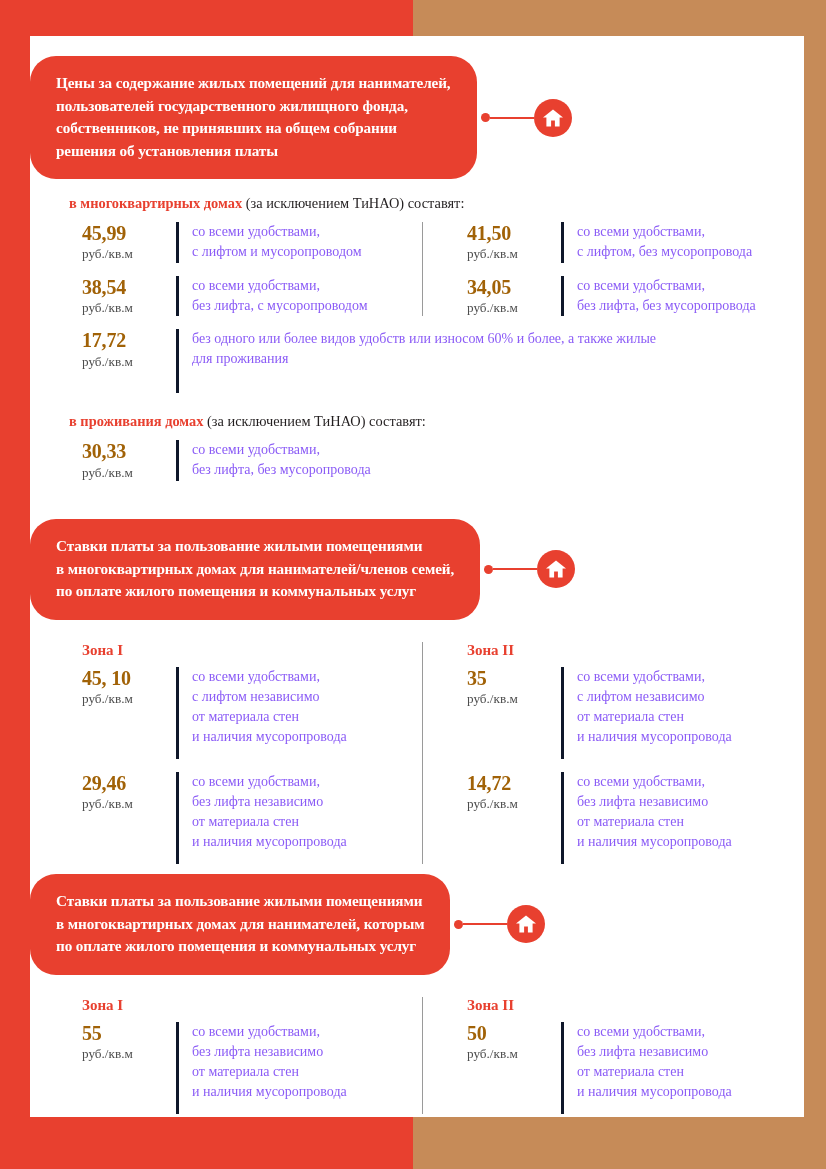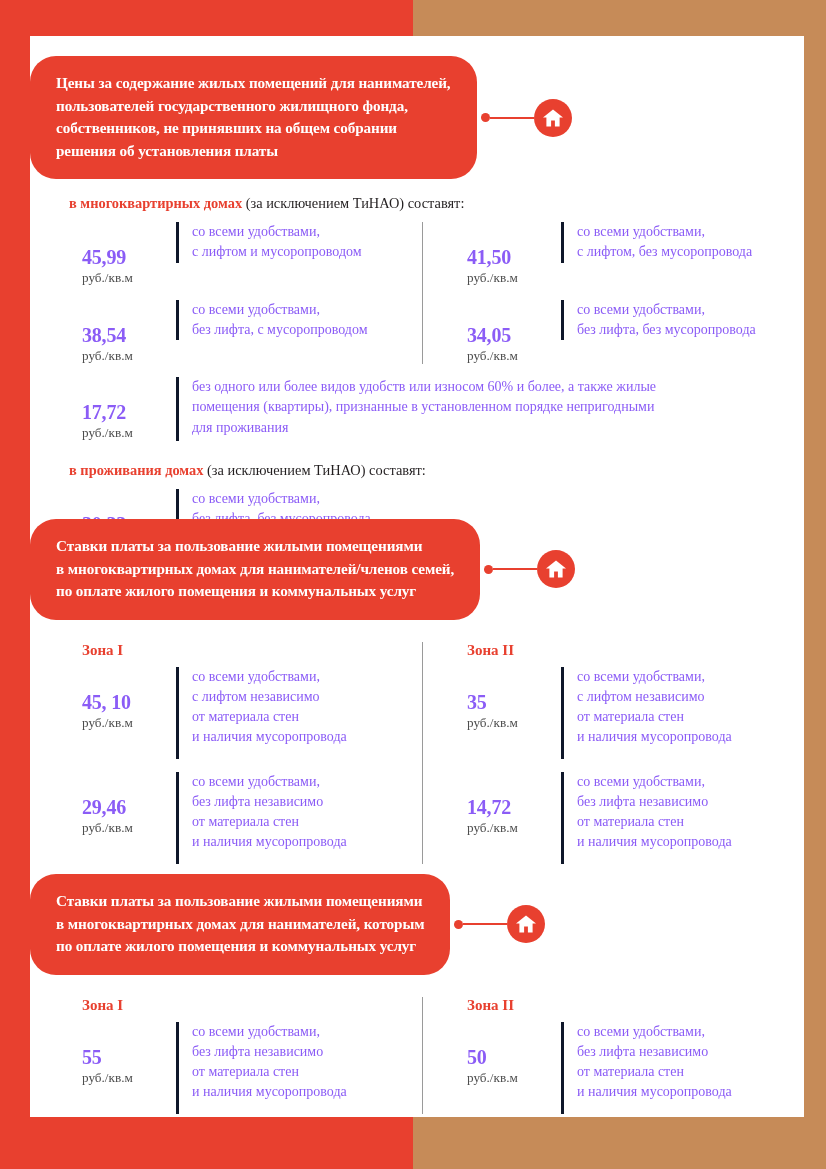--- a/index.html
+++ b/index.html
@@ -158,24 +158,23 @@
 
   .amount {
     width: 94px;
     flex: 0 0 94px;
     padding-right: 12px;
     box-sizing: border-box;
   }
   .amount .value {
     font-size: 20px;
     font-weight: bold;
-    color: #8b5cf6;
+    color: #a16207;
     line-height: 1.12;
     letter-spacing: -0.2px;
-    margin-top: 24px;
   }
   .amount .unit {
     font-size: 13.2px;
     color: #4d4d4d;
     line-height: 1.3;
     margin-top: 1px;
   }
   .desc {
     border-left: 3px solid #0f172a;
     padding-left: 13px;
@@ -274,21 +273,20 @@
                 </div>
               </div>
             </div>
             <div class="row row-wide" style="margin-top: 13px;">
               <div class="amount">
                 <div class="value">17,72</div>
                 <div class="unit">руб./кв.м</div>
               </div>
               <div class="desc wide">
                 <span>без одного или более видов удобств или износом 60% и более, а также жилые</span>
-                <span>помещения (квартиры), признанные в установленном порядке непригодными</span>
                 <span>для проживания</span>
               </div>
             </div>
           </div>
           <div class="subhead" style="margin-top: 20px;"><b>в проживания домах</b><span> (за исключением ТиНАО) составят:</span></div>
           <div class="tariff-block">
             <div class="grid2">
               <div class="col-left">
                 <div class="row">
                   <div class="amount">

